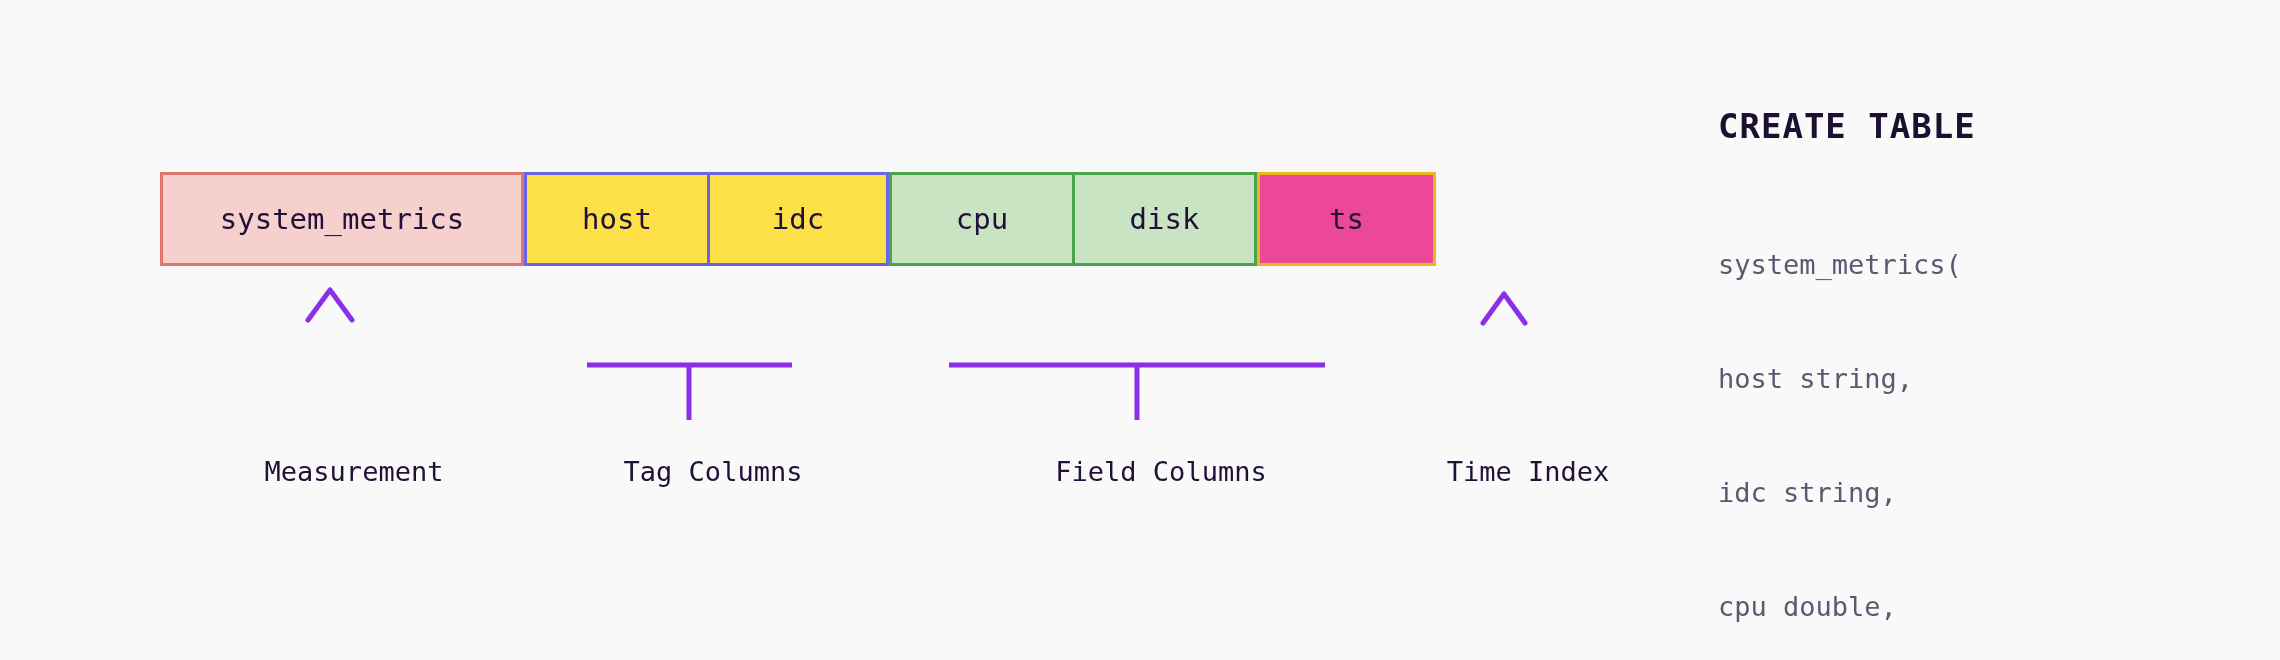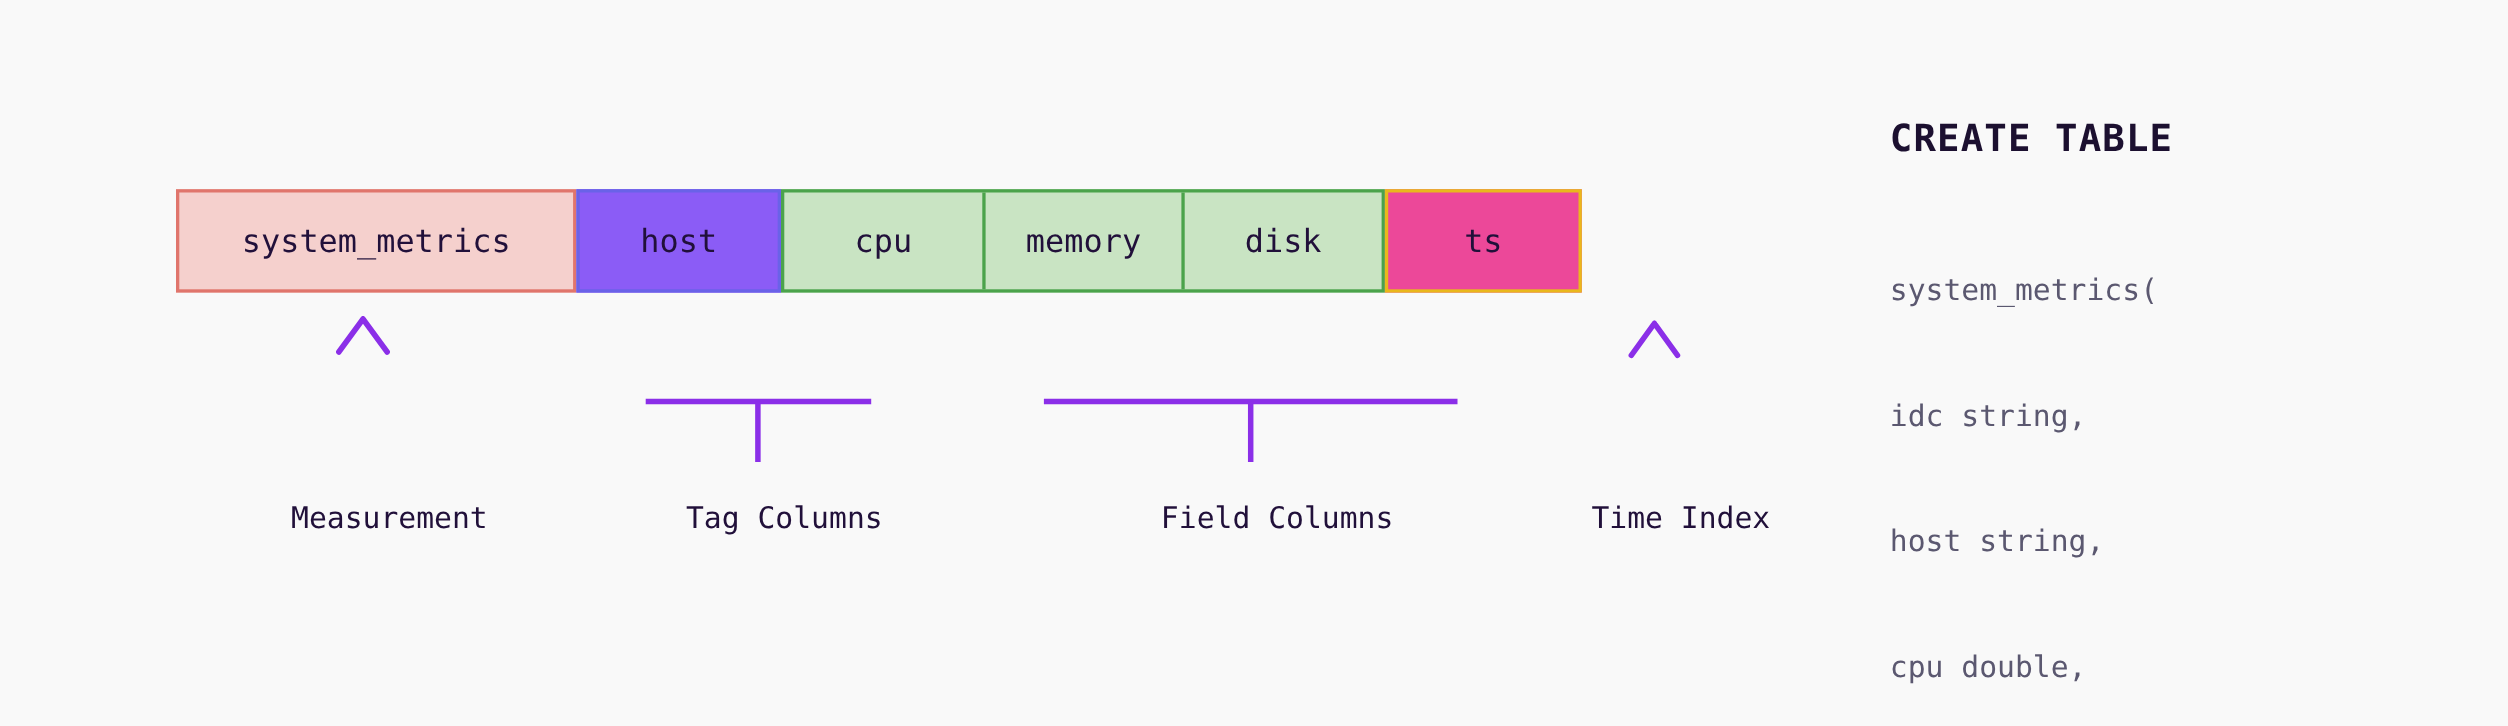--- a/index.html
+++ b/index.html
@@ -40,21 +40,21 @@
     align-items: center;
     justify-content: center;
     font-family: "DejaVu Sans Mono", monospace;
     font-size: 29px;
     color: #21103a;
     letter-spacing: 0px;
     white-space: nowrap;
   }
 
   .g-measurement { border: 3px solid #e0756c; background: #f5d0cd; }
-  .g-tag         { border: 3px solid #6a62e8; background: #8b5cf6; }
+  .g-tag         { border: 3px solid #6a62e8; background: #fde047; }
   .g-field       { border: 3px solid #4ba34b; background: #c9e4c3; }
   .g-time        { border: 3px solid #e9b81c; background: #ec4899; }
 
   .g-tag .cell + .cell   { border-left: 3px solid #6a62e8; }
   .g-field .cell + .cell { border-left: 3px solid #4ba34b; }
 
   .w-measurement { width: 358px; }
   .w-host   { width: 180px; }
   .w-idc    { width: 179px; }
   .w-cpu    { width: 180px; border-radius: 20px; }
@@ -118,25 +118,25 @@
 <div id="diagram">
 
   <div class="strip">
 
     <div class="group g-measurement">
       <div class="cell w-measurement">system_metrics</div>
     </div>
 
     <div class="group g-tag">
       <div class="cell w-host">host</div>
+      <div class="cell w-idc">idc</div>
     </div>
 
     <div class="group g-field">
       <div class="cell w-cpu">cpu</div>
-      <div class="cell w-memory">memory</div>
       <div class="cell w-disk">disk</div>
     </div>
 
     <div class="group g-time">
       <div class="cell w-ts">ts</div>
     </div>
 
   </div>
 
   <svg id="connectors" viewBox="0 0 2280 660" xmlns="http://www.w3.org/2000/svg">
@@ -182,21 +182,21 @@
   <div class="caption" style="left:689px;">Tag Columns</div>
   <div class="caption" style="left:1137px;">Field Columns</div>
   <div class="caption" style="left:1504px;">Time Index</div>
 
 </div>
 
 <div id="sql">
   <div class="sql-title">CREATE TABLE</div>
   <div class="sql-body">
     <div class="sql-line"><span>system_metrics(</span><b></b></div>
+    <div class="sql-line"><span>host string,</span><b></b></div>
     <div class="sql-line"><span>idc string,</span><b></b></div>
-    <div class="sql-line"><span>host string,</span><b></b></div>
     <div class="sql-line"><span>cpu double,</span><b></b></div>
     
     
     
     
   </div>
 </div>
 
 </body></html>

